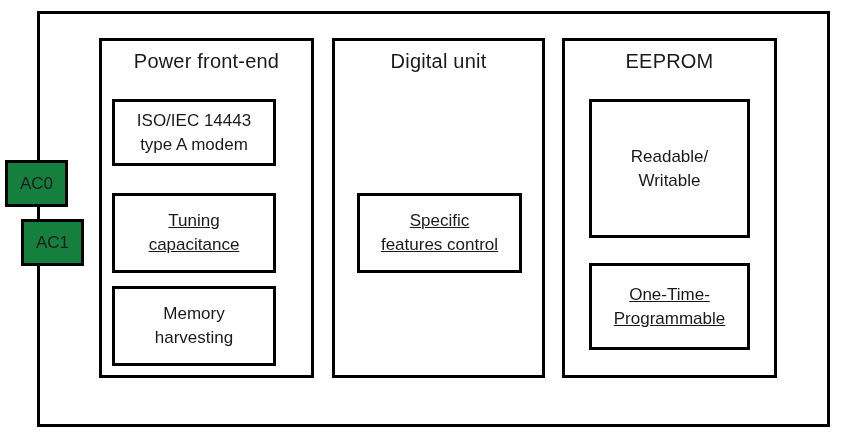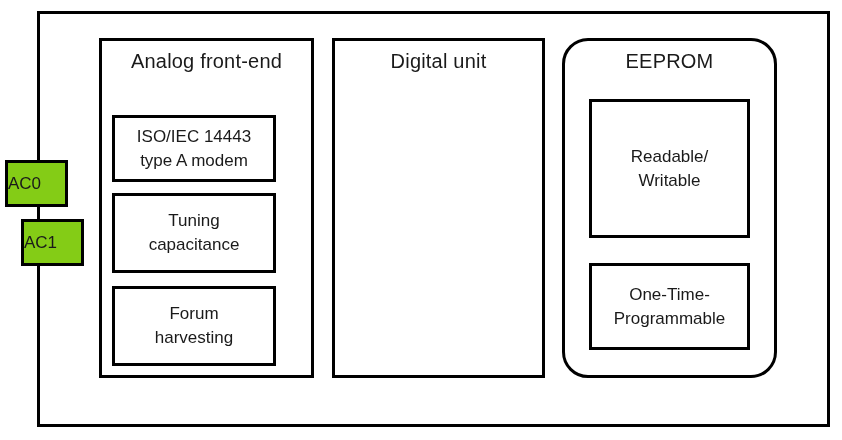--- a/index.html
+++ b/index.html
@@ -32,41 +32,41 @@
     background: #ffffff;
   }
   
   .pin {
     position: absolute;
     left: 5px;
     width: 63px;
     height: 47px;
     border: 3px solid #000000;
     box-sizing: border-box;
-    background: #84cc16;
+    background: #15803d;
     display: flex;
     align-items: center;
-    justify-content: flex-start;
+    justify-content: center;
     font-size: 17px;
     line-height: 17px;
   }
   .pin-ac0 { top: 160px; }
   .pin-ac1 { top: 219px; margin-left: 16px; }
   
   .panel {
     position: absolute;
     top: 38px;
     height: 340px;
     border: 3px solid #000000;
     box-sizing: border-box;
     background: #ffffff;
   }
   .panel-analog  { left: 99px;  width: 215px; }
   .panel-digital { left: 332px; width: 213px; }
-  .panel-eeprom  { left: 562px; width: 215px; border-radius: 26px; }
+  .panel-eeprom  { left: 562px; width: 215px; }
   .panel-title {
     margin: 9px 0 0 0;
     text-align: center;
     font-size: 20px;
     font-weight: 400;
     letter-spacing: 0.2px;
   }
   
   .blk {
     position: absolute;
@@ -79,51 +79,55 @@
   }
   .blk-label {
     white-space: pre-line;
     text-align: center;
     font-size: 17px;
     line-height: 24px;
   }
   .panel-analog .blk  { left: 10px; width: 164px; }
   .panel-digital .blk { left: 22px; width: 165px; }
   .panel-eeprom .blk  { left: 24px; width: 161px; }
-  .row1 { top: 74px;  height: 67px; }
-  .row2 { top: 152px; height: 80px; }
+  .row1 { top: 58px;  height: 67px; }
+  .row2 { top: 152px; height: 80px; text-decoration: underline; }
   .row3 { top: 245px; height: 80px; }
   .panel-eeprom .row1 { top: 58px;  height: 139px; }
   .panel-eeprom .row2 { top: 222px; height: 87px; }
 </style>
 </head>
 <body>
 
 <div class="stage">
 
   <div class="outer"></div>
 
   <section class="panel panel-analog">
-    <h2 class="panel-title">Analog front-end</h2>
+    <h2 class="panel-title">Power front-end</h2>
     <div class="blk row1">
       <span class="blk-label">ISO/IEC 14443
 type A modem</span>
     </div>
     <div class="blk row2">
       <span class="blk-label">Tuning
 capacitance</span>
     </div>
     <div class="blk row3">
-      <span class="blk-label">Forum
+      <span class="blk-label">Memory
 harvesting</span>
     </div>
   </section>
 
   <section class="panel panel-digital">
     <h2 class="panel-title">Digital unit</h2>
+    <div class="blk row2">
+      <span class="blk-label">Specific
+features control</span>
+    </div>
   </section>
 
   <section class="panel panel-eeprom">
     <h2 class="panel-title">EEPROM</h2>
     <div class="blk row1">
       <span class="blk-label">Readable/
 Writable</span>
     </div>
     <div class="blk row2">
       <span class="blk-label">One-Time-

